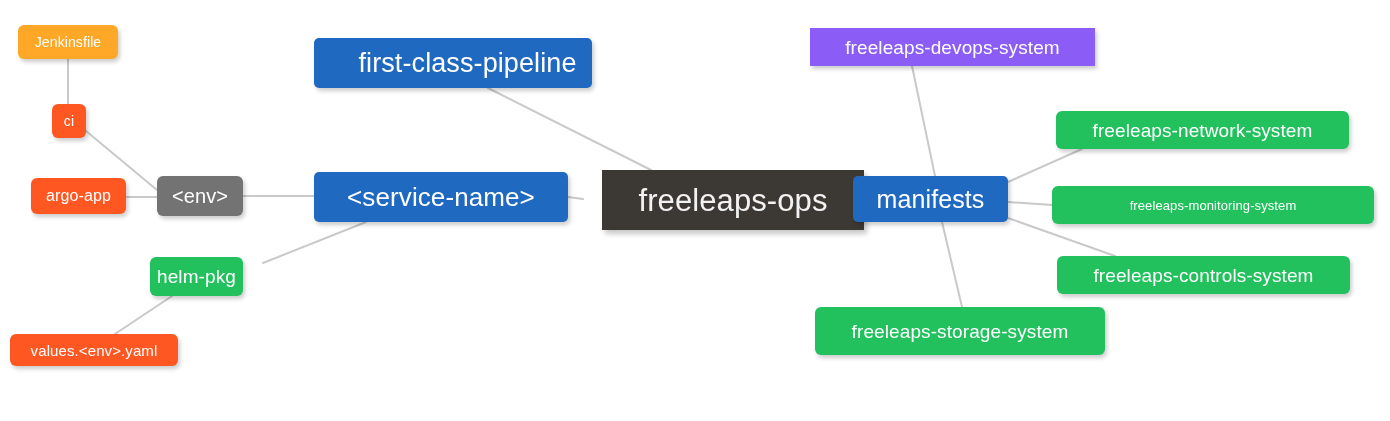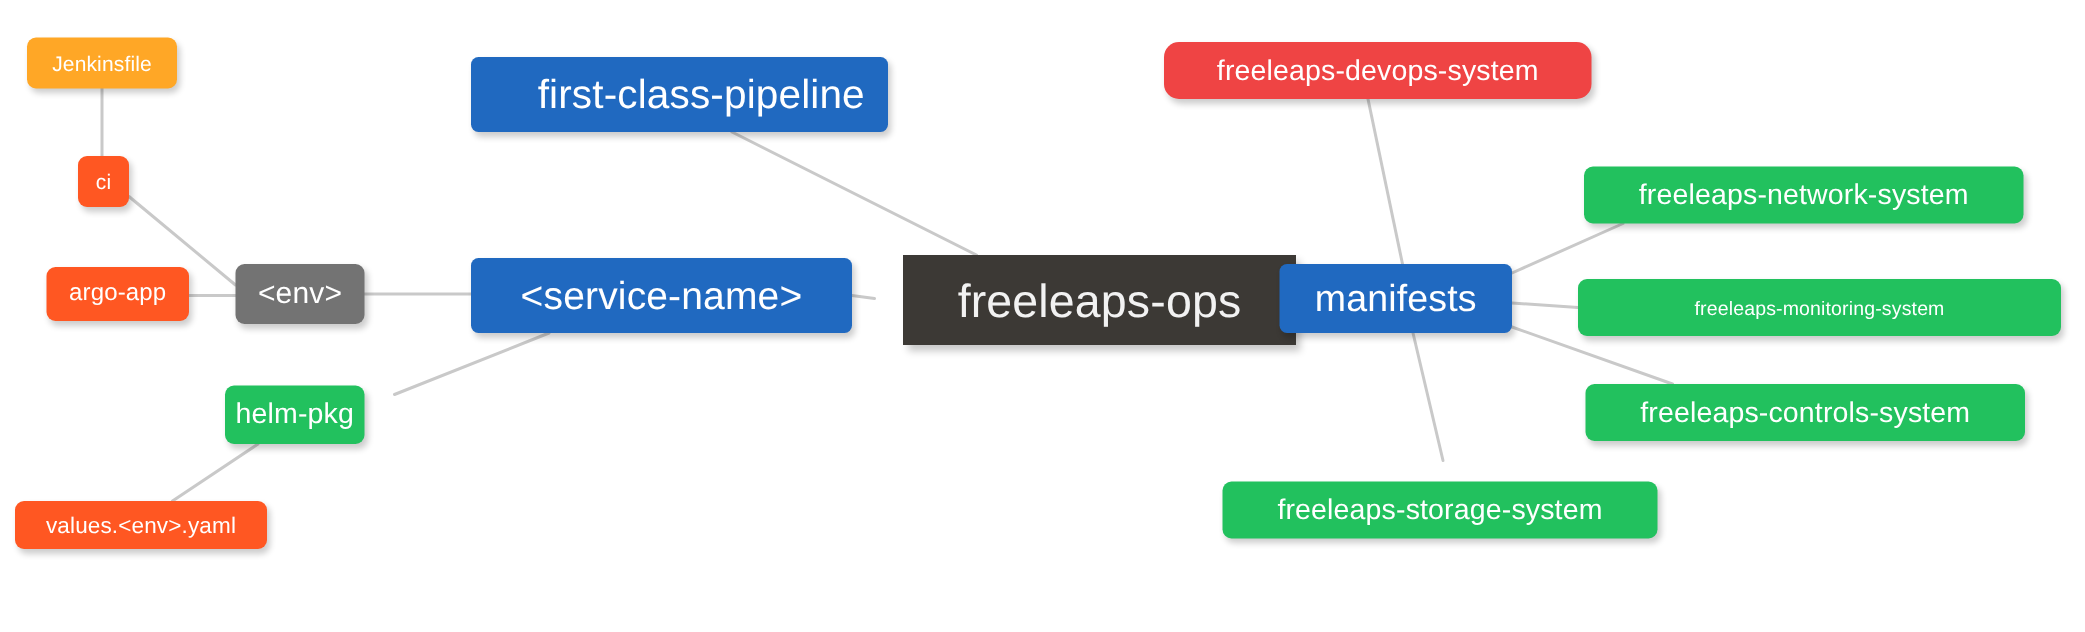--- a/index.html
+++ b/index.html
@@ -93,30 +93,30 @@
       </div>
       <div class="node" style="left: 314px; top: 172px; width: 254px; height: 50px; background: rgb(32, 105, 192); color: rgb(255, 255, 255); font-size: 26px; border-radius: 5px;">
         <span class="node-label">&lt;service-name&gt;</span>
       </div>
       <div class="node n-root" style="left: 583px; top: 170px; width: 262px; height: 60px; background: rgb(60, 57, 53); color: rgb(242, 242, 242); font-size: 31px; border-radius: 0px; margin-left: 19px;">
         <span class="node-label">freeleaps-ops</span>
       </div>
       <div class="node" style="left: 853px; top: 176px; width: 155px; height: 46px; background: rgb(32, 105, 192); color: rgb(255, 255, 255); font-size: 25px; border-radius: 5px;">
         <span class="node-label">manifests</span>
       </div>
-      <div class="node" style="left: 776px; top: 28px; width: 285px; height: 38px; background: #ef4444; color: rgb(255, 255, 255); font-size: 19px; border-radius: 10px;">
+      <div class="node" style="left: 810px; top: 28px; width: 285px; height: 38px; background: #8b5cf6; color: rgb(255, 255, 255); font-size: 19px; border-radius: 0;">
         <span class="node-label">freeleaps-devops-system</span>
       </div>
       <div class="node" style="left: 1056px; top: 111px; width: 293px; height: 38px; background: rgb(34, 193, 94); color: rgb(255, 255, 255); font-size: 19px; border-radius: 6px;">
         <span class="node-label">freeleaps-network-system</span>
       </div>
       <div class="node" style="left: 1052px; top: 186px; width: 322px; height: 38px; background: rgb(34, 193, 94); color: rgb(255, 255, 255); font-size: 13px; border-radius: 6px;">
         <span class="node-label">freeleaps-monitoring-system</span>
       </div>
       <div class="node" style="left: 1057px; top: 256px; width: 293px; height: 38px; background: rgb(34, 193, 94); color: rgb(255, 255, 255); font-size: 19px; border-radius: 6px;">
         <span class="node-label">freeleaps-controls-system</span>
       </div>
-      <div class="node" style="left: 815px; top: 321px; width: 290px; height: 38px; background: rgb(34, 193, 94); color: rgb(255, 255, 255); font-size: 19px; border-radius: 6px;">
+      <div class="node" style="left: 815px; top: 307px; width: 290px; height: 48px; background: rgb(34, 193, 94); color: rgb(255, 255, 255); font-size: 19px; border-radius: 6px;">
         <span class="node-label">freeleaps-storage-system</span>
       </div>
     </div>
 
 </div>
 
 </body></html>

